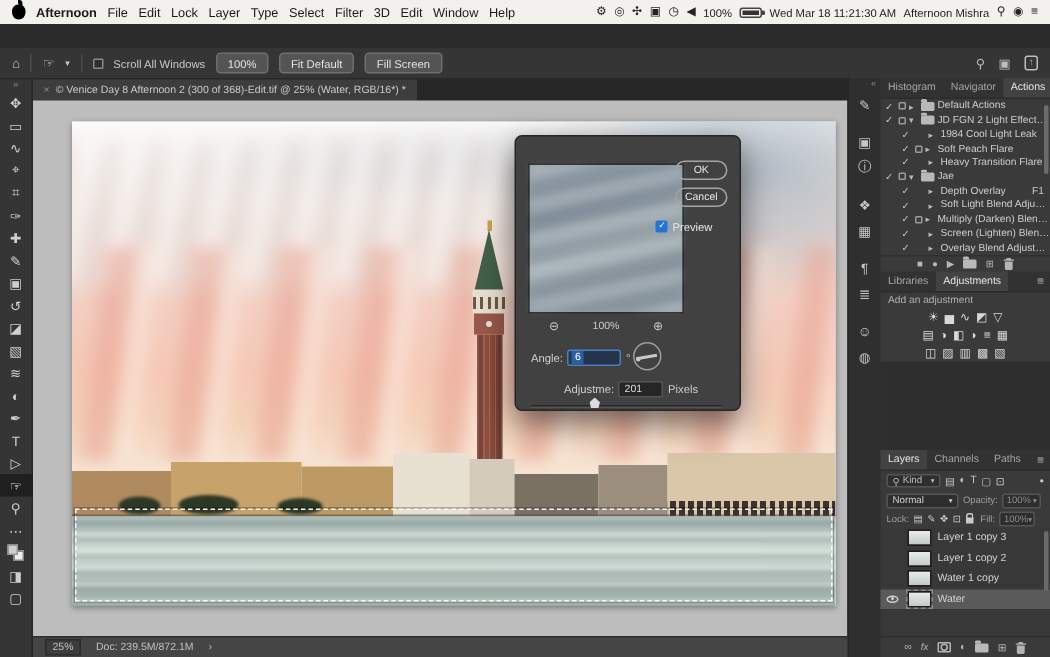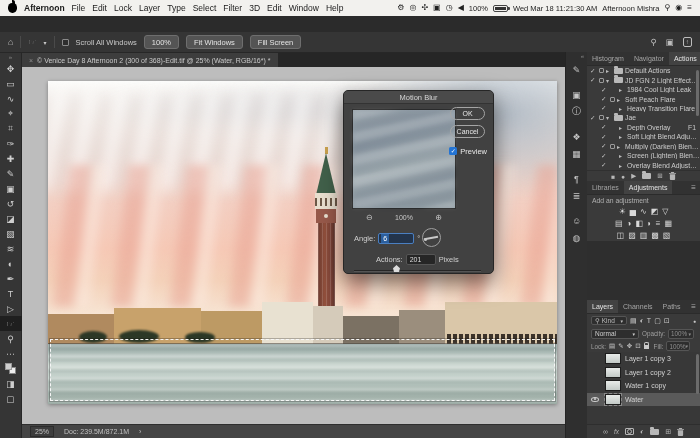--- a/index.html
+++ b/index.html
@@ -64,21 +64,21 @@
 .water{position:absolute;left:0;right:0;bottom:0;height:60px;background:linear-gradient(180deg,#8fa19e 0%,#b6c4bf 18%,#ccd7d1 35%,#c2cfc9 55%,#a8b7b0 78%,#9dada5 100%)}
 .water::before{content:"";position:absolute;inset:0;background:repeating-linear-gradient(180deg,rgba(255,255,255,.35) 0 2px,rgba(120,140,135,.25) 4px 7px,transparent 7px 11px);filter:blur(1px);opacity:.8}
 .ants{position:absolute;left:2px;top:258px;width:505px;height:62px;border:1px dashed #f7f7f7;box-shadow:0 0 0 1px rgba(0,0,0,.25)}
 
 .dialog{position:absolute;left:343px;top:90px;width:151px;height:184px;background:#414141;border:1px solid #262626;border-radius:5px;box-shadow:0 8px 22px rgba(0,0,0,.55);z-index:5;font-size:7.5px;color:#cfcfcf}
 .dlg-title{height:13px;background:#4a4a4a;border-bottom:1px solid #333;border-radius:4px 4px 0 0;display:flex;align-items:center;justify-content:center;font-size:7.5px;color:#d6d6d6}
 .dlg-preview{position:absolute;left:8px;top:18px;width:104px;height:100px;border:1px solid #2a2a2a;background:linear-gradient(165deg,#9aa5ad 0%,#8b97a2 30%,#a4afb4 55%,#8e9aa3 75%,#98a4aa 100%)}
 .dlg-preview::before{content:"";position:absolute;inset:0;background:repeating-linear-gradient(168deg,rgba(255,255,255,.14) 0 8px,rgba(70,85,100,.12) 12px 22px);filter:blur(2px)}
 .pill{position:absolute;right:8px;width:35px;height:13px;border:1px solid #a5a5a5;border-radius:7px;display:flex;align-items:center;justify-content:center;font-size:7px;color:#e8e8e8}
 .cb-blue{width:8px;height:8px;background:#2374d4;border-radius:1.5px;color:#fff;font-size:6px;line-height:8px;text-align:center}
-.dlg-prev-row{position:absolute;right:6px;top:56px;display:flex;align-items:flex-start;gap:3px;color:#e8e8e8}
+.dlg-prev-row{position:absolute;right:18px;top:56px;display:flex;align-items:flex-start;gap:3px;color:#e8e8e8}
 .dlg-zoom{position:absolute;left:8px;top:122px;width:104px;display:flex;align-items:center;justify-content:space-between;padding:0 14px;font-size:8px;color:#c9c9c9}
 .dlg-angle{position:absolute;left:10px;top:142px;display:flex;align-items:center;gap:3px}
 .ang-field{width:36px;height:11px;background:#23344b;border:1px solid #4a7fc1;border-radius:2px;display:flex;align-items:center;padding:0 2px}
 .ang-sel{background:#2b5f9e;color:#fff;font-size:7px;padding:0 2px;line-height:9px}
 .dial{position:absolute;left:78px;top:137px;width:19px;height:19px;border:1.5px solid #9f9f9f;border-radius:50%}
 .dial::after{content:"";position:absolute;left:1px;top:8px;width:14px;height:1.5px;background:#c9c9c9;transform:rotate(-10deg)}
 .dial::before{content:"";position:absolute;left:1px;top:9px;width:3px;height:3px;background:#c9c9c9;border-radius:50%}
 .dlg-dist{position:absolute;left:32px;top:163px;display:flex;align-items:center;gap:3px}
 .num-field{width:30px;height:11px;background:#262626;border:1px solid #555;border-radius:2px;color:#ddd;font-size:7px;display:flex;align-items:center;padding:0 3px}
 .sl-track{position:absolute;left:10px;right:12px;top:179px;height:2px;background:#262626;border-bottom:1px solid #555}
@@ -180,21 +180,21 @@
 
   <div class="optionsbar">
     <span style="font-size:9px">⌂</span>
     <span class="ob-sep"></span>
     <span style="font-size:9px">☞</span>
     <span style="font-size:6px">▾</span>
     <span class="ob-sep"></span>
     <span class="ob-check"></span>
     <span>Scroll All Windows</span>
     <span class="ob-btn">100%</span>
-    <span class="ob-btn">Fit Windows</span>
+    <span class="ob-btn">Fit Default</span>
     <span class="ob-btn">Fill Screen</span>
     <div class="ob-right">
       <span>⚲</span>
       <span>▣</span>
       <span class="share-ic">↑</span>
     </div>
   </div>
 
   <div class="toolbar">
     <span class="tb-head">»</span>
@@ -258,21 +258,20 @@
         <div class="tree" style="left:14%;width:40px;height:13px"></div>
         <div class="tree" style="left:27%;width:30px;height:11px"></div>
       </div>
       <div class="shore"></div>
       <div class="water"></div>
       <div class="ants"></div>
     </div>
   </div>
 
   <div class="dialog">
-    <div class="dlg-title">Motion Blur</div>
     <div class="dlg-preview"></div>
     <div class="pill" style="top:16px">OK</div>
     <div class="pill" style="top:34px">Cancel</div>
     <div class="dlg-prev-row">
       <span class="cb-blue">✓</span>
       <span>Preview</span>
     </div>
     <div class="dlg-zoom">
       <span>⊖</span>
       <span style="font-size:7px">100%</span>
@@ -280,21 +279,21 @@
     </div>
     <div class="dlg-angle">
       <span>Angle:</span>
       <span class="ang-field">
           <span class="ang-sel">6</span>
         </span>
       <span>°</span>
     </div>
     <div class="dial"></div>
     <div class="dlg-dist">
-      <span>Actions:</span>
+      <span>Adjustme:</span>
       <span class="num-field">201</span>
       <span>Pixels</span>
     </div>
     <div class="sl-track"></div>
     <div class="sl-thumb"></div>
   </div>
 
   <div class="strip">
     <span class="shead">«</span>
     <span class="sic">✎</span>

